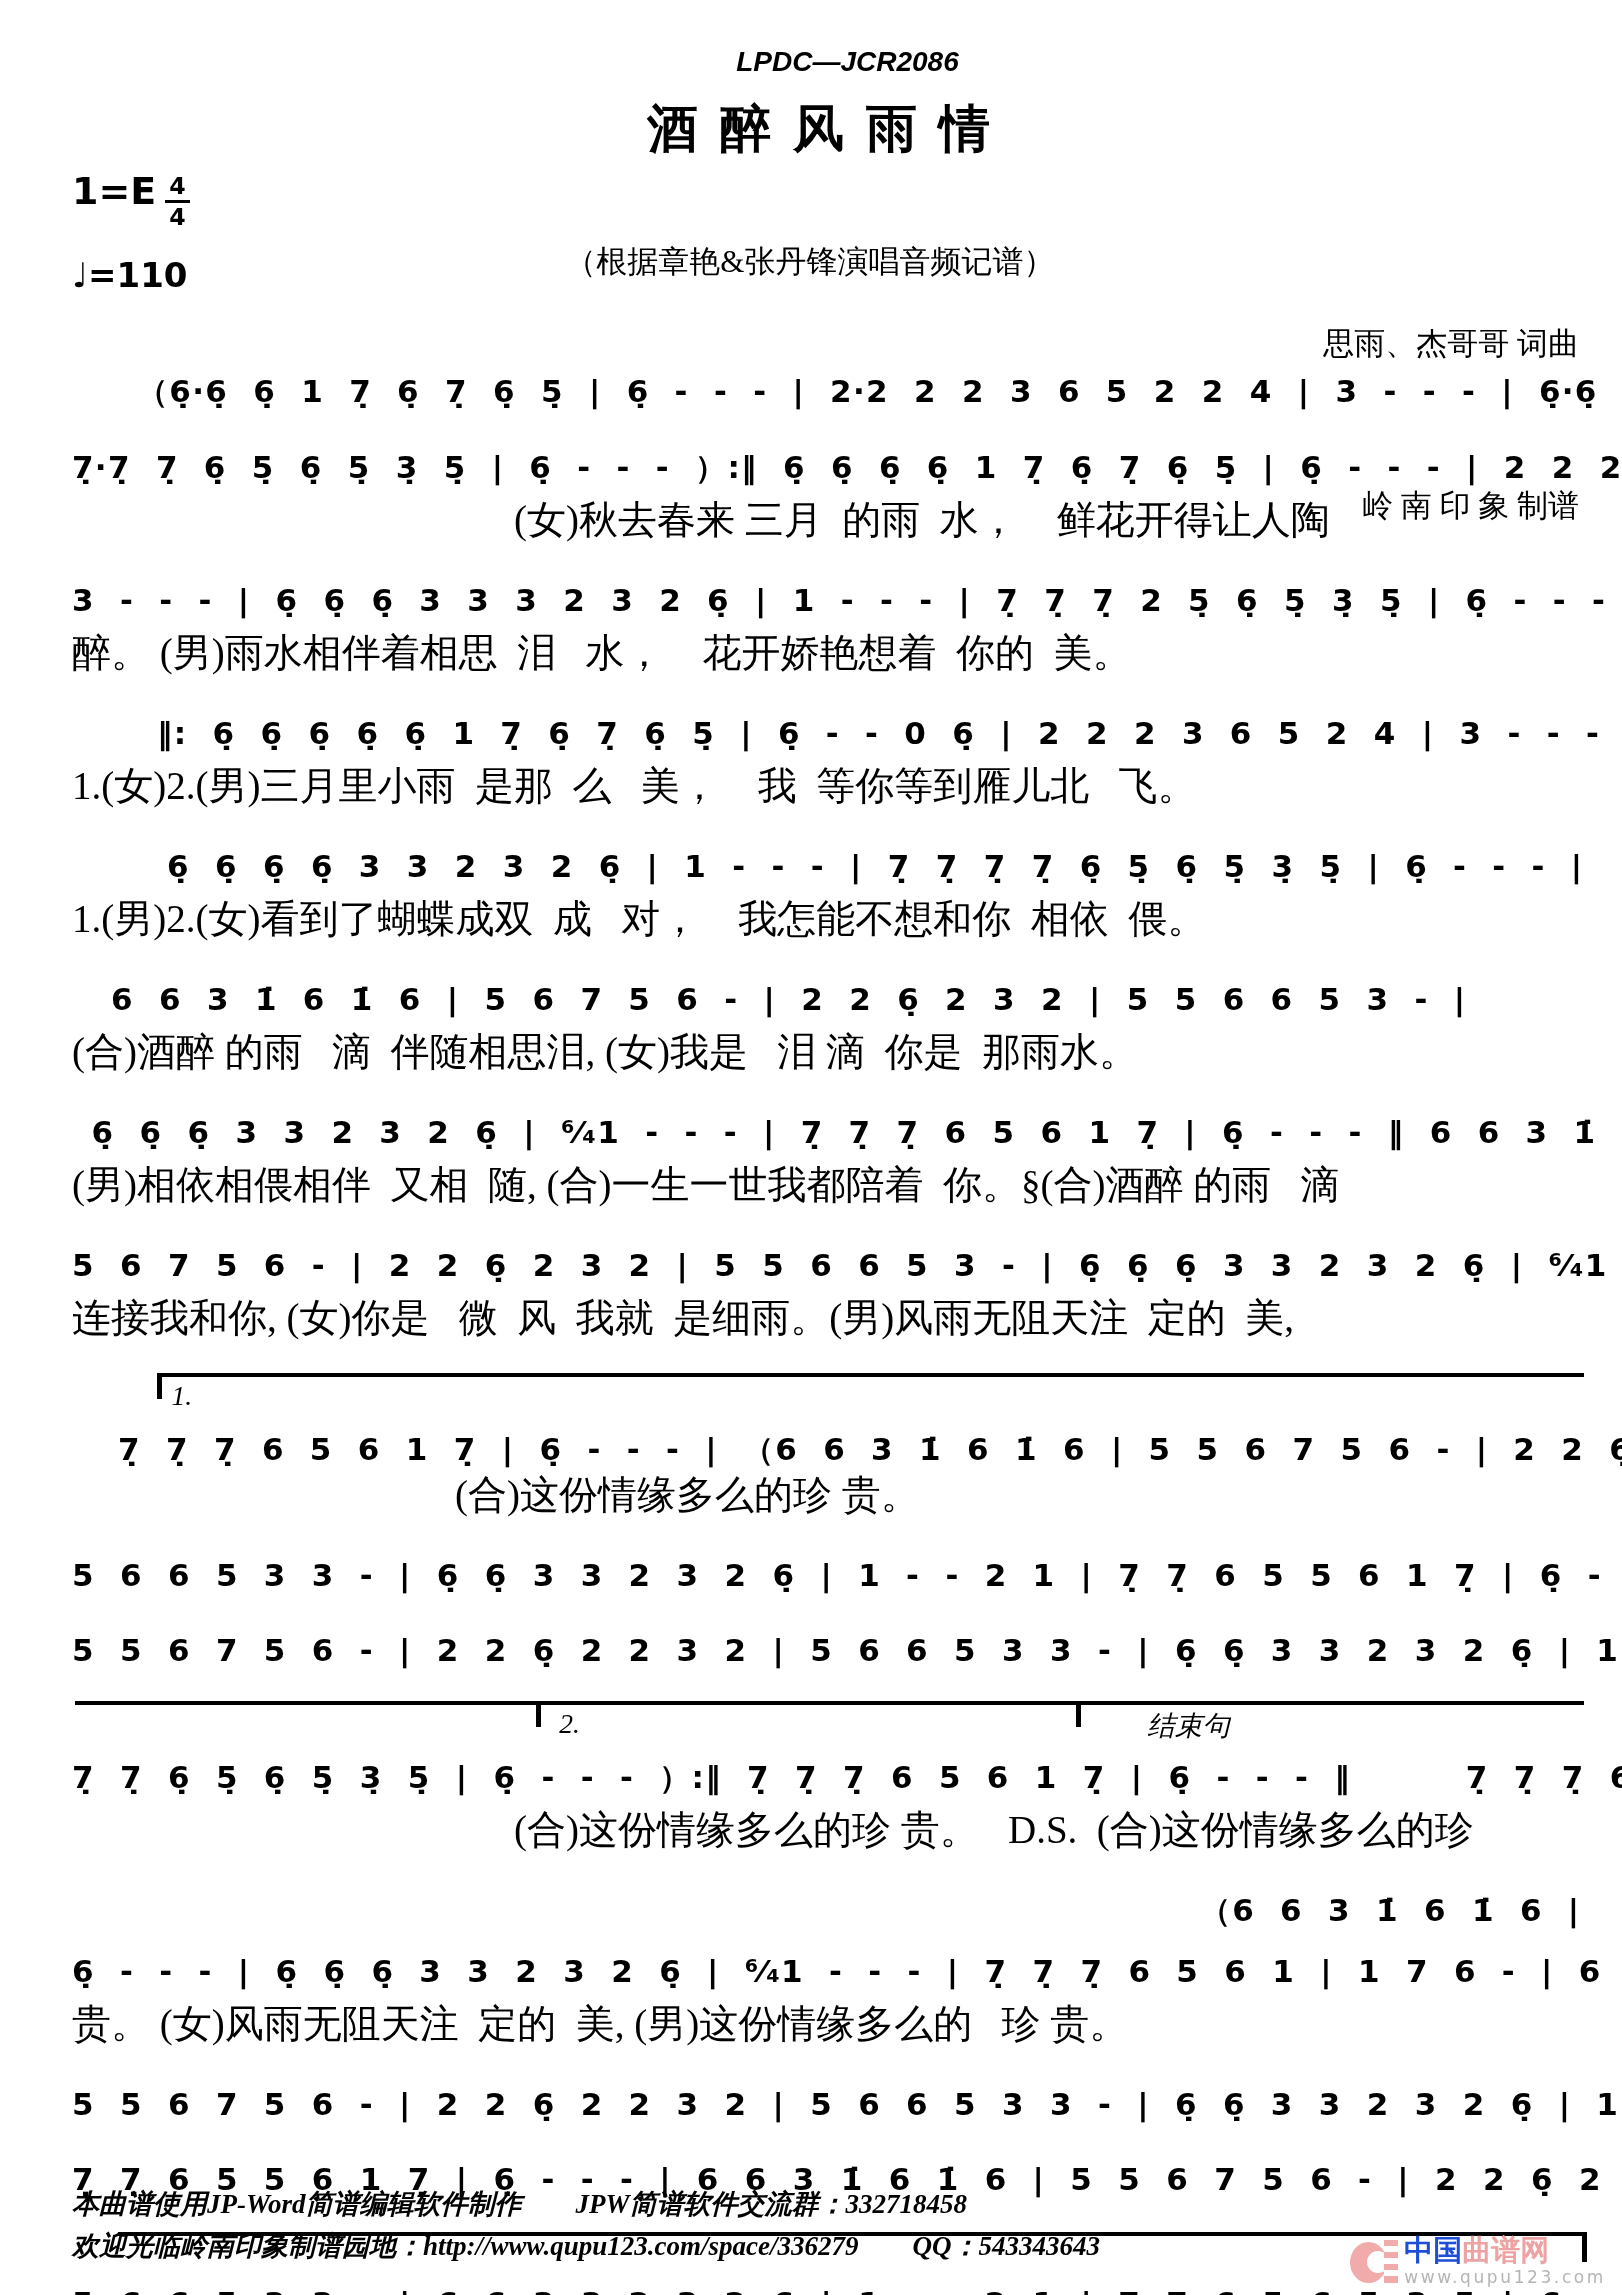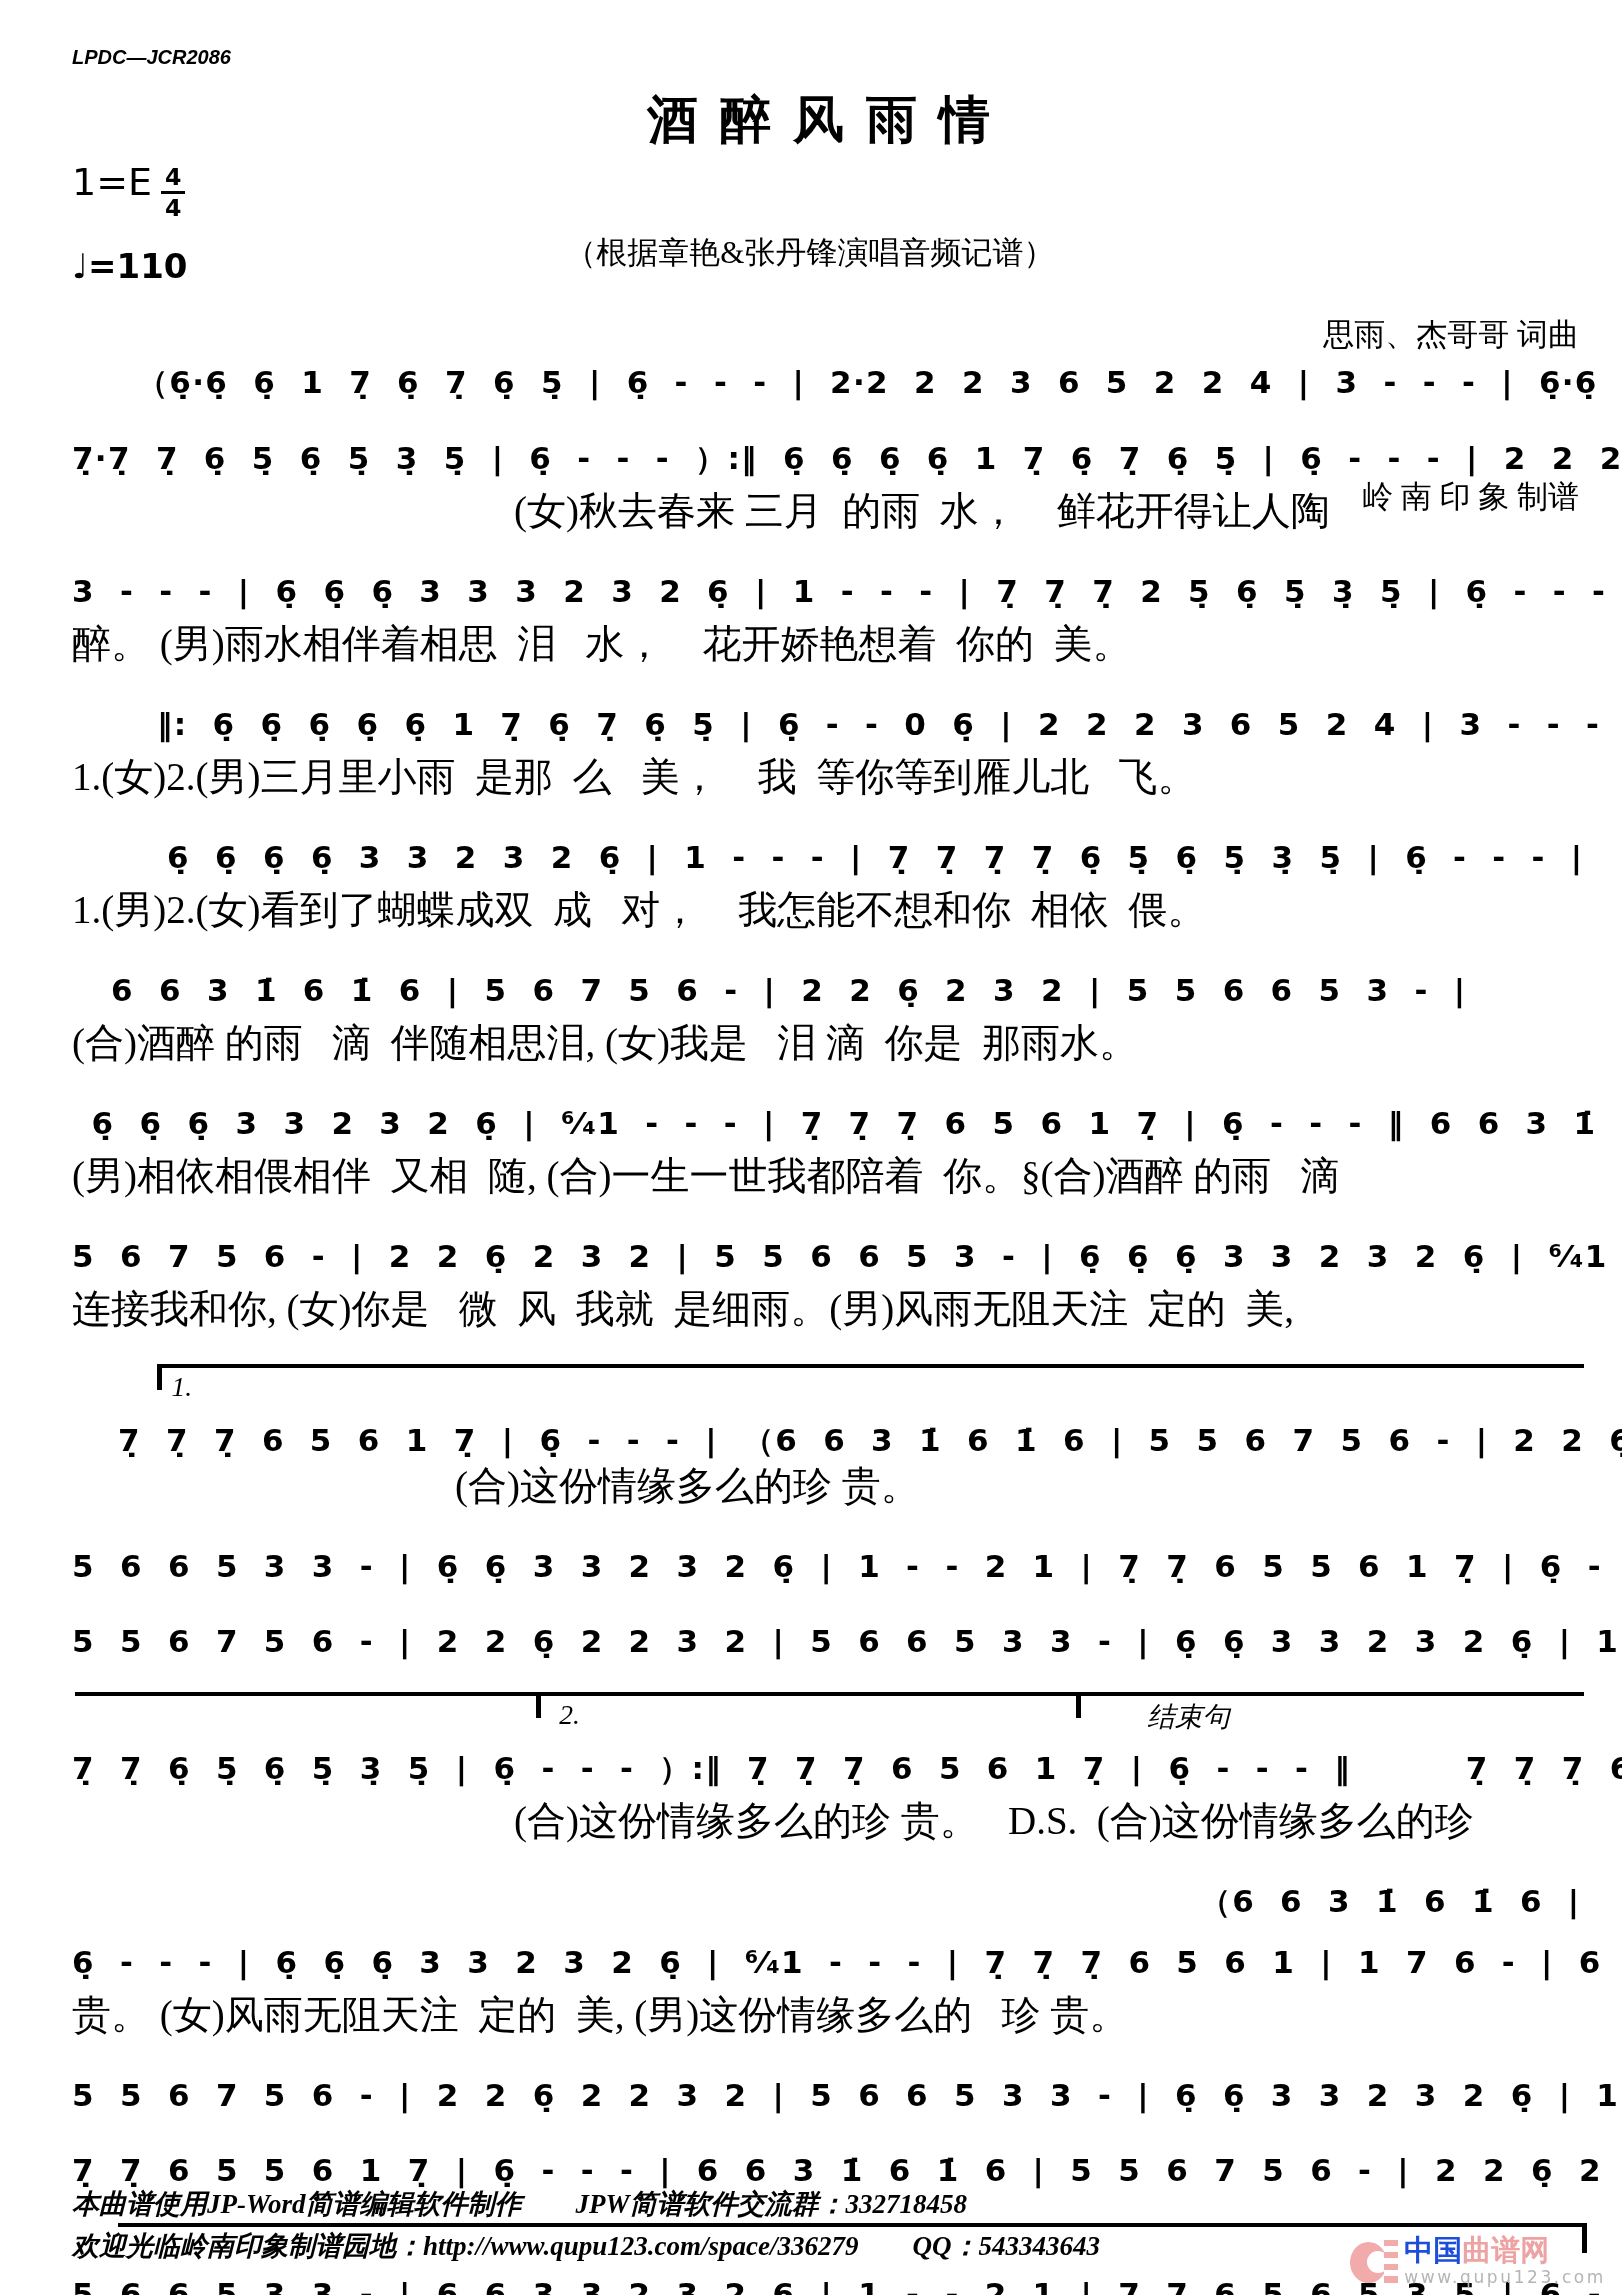--- a/index.html
+++ b/index.html
@@ -2,26 +2,26 @@
 <html style="font-size:10.5px"><head>
 <meta charset="utf-8">
 <style>
   html,body{margin:0;padding:0;background:#fff;}
   .page{
     position:relative; width:1623px; height:2295px; background:#ffffff;
     box-sizing:border-box; padding:46px 36px 0 72px; overflow:hidden;
     font-family:"Liberation Serif","DejaVu Serif",serif; color:#000;
   }
   .catalog{font-family:"Liberation Sans","DejaVu Sans",sans-serif;
-    font-style:italic; font-weight:bold; font-size:20px; }
+    font-style:italic; font-weight:bold; font-size:28px; margin-left:36px;text-align:center;}
   .title{font-size:51px; font-weight:bold; text-align:center; letter-spacing:22px;
     margin:17px 0 2.6px 0; font-family:"Liberation Serif","DejaVu Serif",serif;}
   .meta-row{position:relative; height:164px; margin-top:5.2px;}
   .key-block{position:absolute; left:0; top:0;}
-  .keysig{font-family:"DejaVu Sans",sans-serif; font-weight:normal; font-size:38px;}
+  .keysig{font-family:"DejaVu Sans",sans-serif; font-weight:bold; font-size:38px;}
   .frac{display:inline-flex; flex-direction:column; vertical-align:middle;
     font-size:23.6px; line-height:1.05; text-align:center; margin-left:9.2px; font-weight:bold;
     font-family:"DejaVu Sans",sans-serif;}
   .frac .num{border-bottom:3.3px solid #000; padding:0 3.9px 1.3px 3.9px;}
   .frac .den{padding-top:1.3px;}
   .tempo{font-family:"DejaVu Sans",sans-serif; font-weight:bold; font-size:34px; margin-top:26px;}
   .subtitle{position:absolute; left:50%; transform:translateX(-54%); top:72px;
     font-size:31px; white-space:nowrap;}
   .credits{position:absolute; right:8px; top:39px; text-align:right;
     font-size:31px; line-height:1.75; white-space:pre;}

